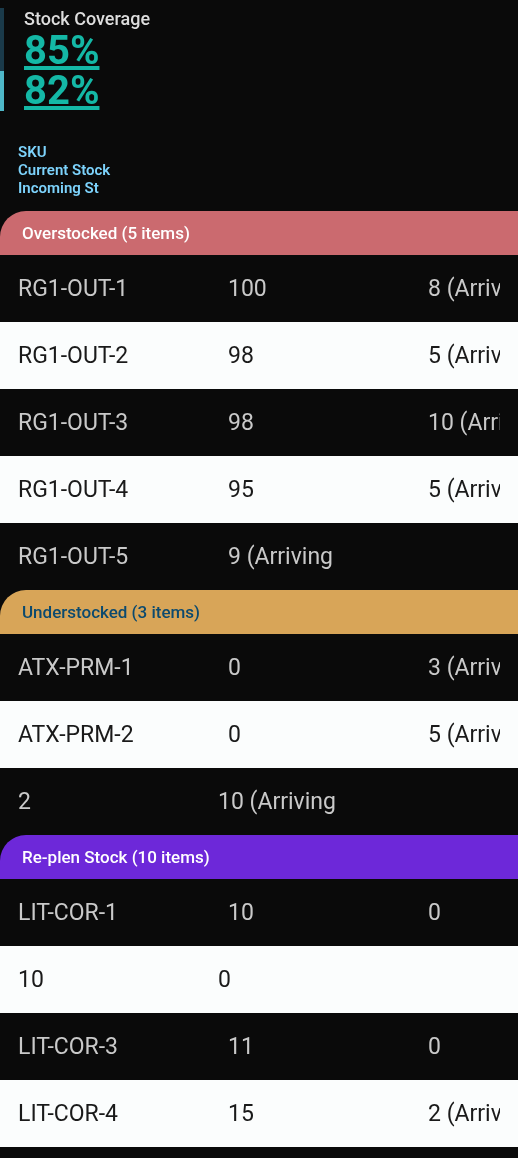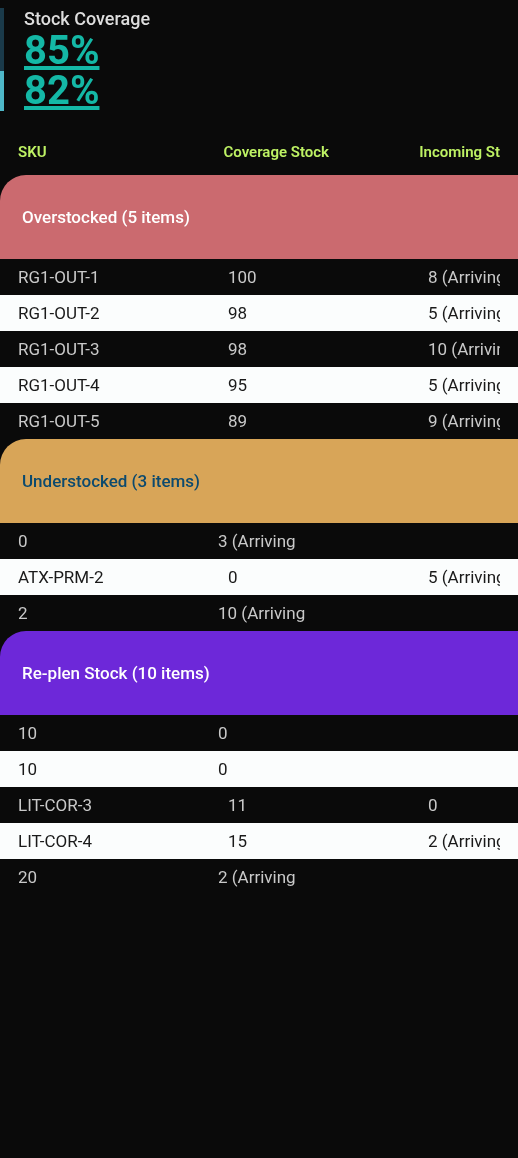--- a/index.html
+++ b/index.html
@@ -34,39 +34,40 @@
     font-weight: 700;
     color: #14b8a6;
     line-height: 1;
     text-decoration: underline;
   }
   .headers {
     display: flex;
     padding: 8px 18px 14px 18px;
     font-size: 15px;
     font-weight: 600;
-    color: #bef264;
+    color: #7dd3fc;
+    flex-direction: column;
   }
   .col-sku { width: 210px; }
   .col-stock { width: 200px; }
   .col-incoming { flex: 1; white-space: nowrap; }
   .group-header {
-    padding: 32px 22px;
+    padding: 12px 22px;
     font-size: 17px;
     color: #fff;
     font-weight: 500;
     border-top-left-radius: 26px;
   }
   .group-header.red { background: #cb6a6f; }
   .group-header.amber { background: #d8a558; color: #0c4a6e; }
   .group-header.green { background: #6d28d9; }
   .row {
     display: flex;
-    padding: 8px 18px;
-    font-size: 17px;
+    padding: 20px 18px;
+    font-size: 23px;
   }
   .row.dark { background: #0a0a0a; color: #c9c9c9; }
   .row.light { background: #fbfdfd; color: #1a1a1a; justify-content: center; }
   .row .col-sku, .row .col-stock, .row .col-incoming {
     white-space: nowrap;
     overflow: hidden;
   }
 </style>
 </head>
 <body>
@@ -76,21 +77,21 @@
     <div class="metric-label">Stock Coverage</div>
     <div class="metric-value">85%</div>
   </div>
   <div class="metric tealbar">
     <div class="metric-value">82%</div>
   </div>
 </div>
 
 <div class="headers">
   <div class="col-sku">SKU</div>
-  <div class="col-stock">Coverage Stock</div>
+  <div class="col-stock">Current Stock</div>
   <div class="col-incoming">Incoming St</div>
 </div>
 
 <div id="table-body">
     <div class="group-header red">Overstocked (5 items)</div>
     <div class="row dark">
       <div class="col-sku">RG1-OUT-1</div>
       <div class="col-stock">100</div>
       <div class="col-incoming">8 (Arriving</div>
     </div>
@@ -104,39 +105,40 @@
       <div class="col-stock">98</div>
       <div class="col-incoming">10 (Arriving</div>
     </div>
     <div class="row light">
       <div class="col-sku">RG1-OUT-4</div>
       <div class="col-stock">95</div>
       <div class="col-incoming">5 (Arriving</div>
     </div>
     <div class="row dark">
       <div class="col-sku">RG1-OUT-5</div>
-      <div class="col-stock">89</div>
       <div class="col-incoming">9 (Arriving</div>
     </div>
     <div class="group-header amber">Understocked (3 items)</div>
     <div class="row dark">
+      <div class="col-sku">ATX-PRM-1</div>
       <div class="col-stock">0</div>
       <div class="col-incoming">3 (Arriving</div>
     </div>
     <div class="row light">
       <div class="col-sku">ATX-PRM-2</div>
       <div class="col-stock">0</div>
       <div class="col-incoming">5 (Arriving</div>
     </div>
     <div class="row dark">
       <div class="col-stock">2</div>
       <div class="col-incoming">10 (Arriving</div>
     </div>
     <div class="group-header green">Re-plen Stock (10 items)</div>
     <div class="row dark">
+      <div class="col-sku">LIT-COR-1</div>
       <div class="col-stock">10</div>
       <div class="col-incoming">0</div>
     </div>
     <div class="row light">
       <div class="col-stock">10</div>
       <div class="col-incoming">0</div>
     </div>
     <div class="row dark">
       <div class="col-sku">LIT-COR-3</div>
       <div class="col-stock">11</div>

